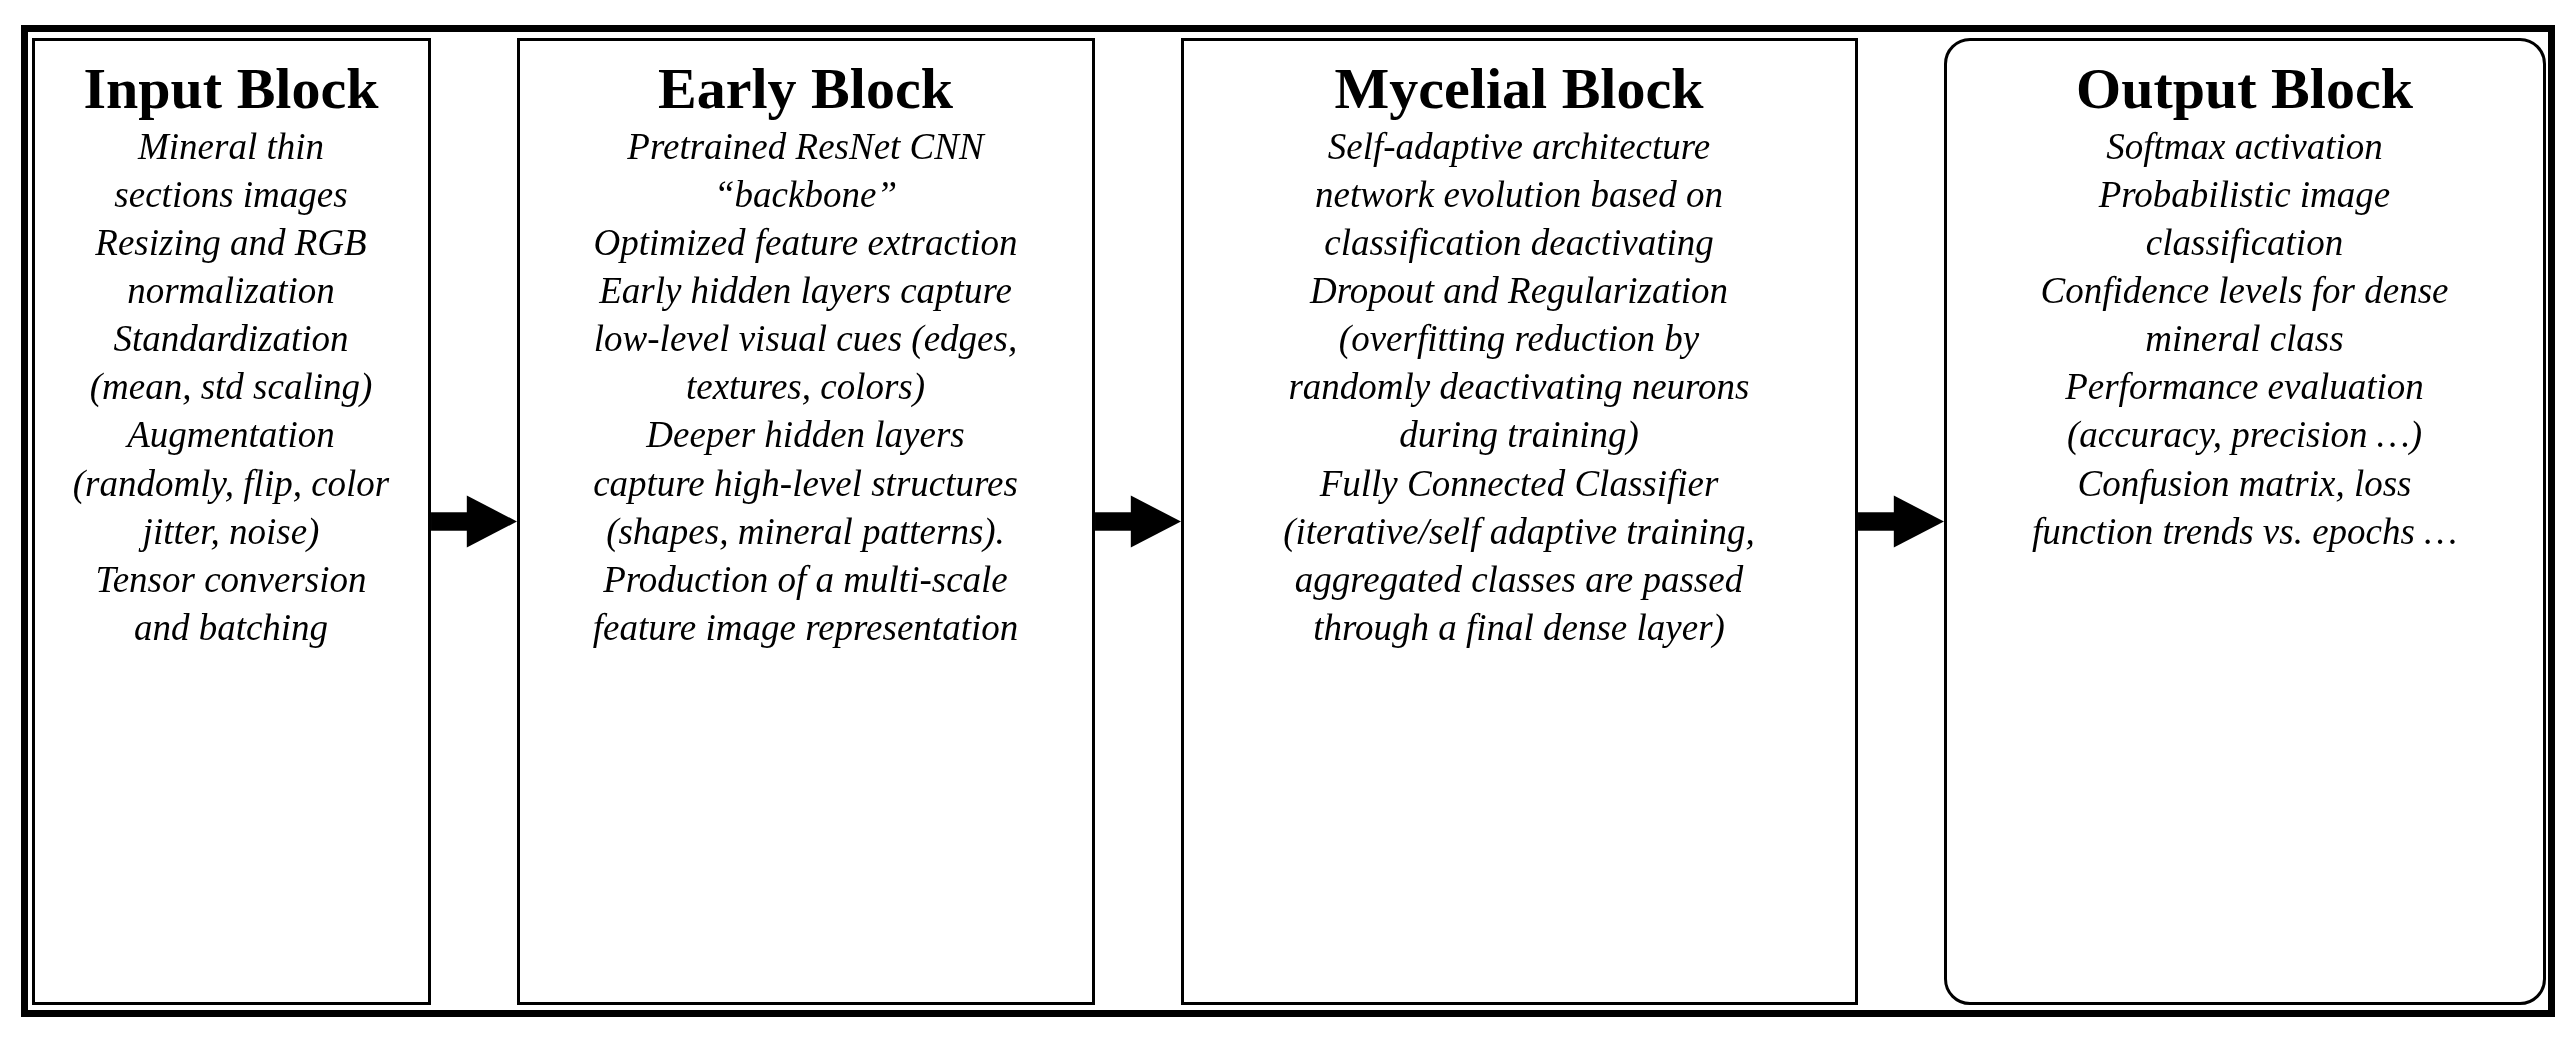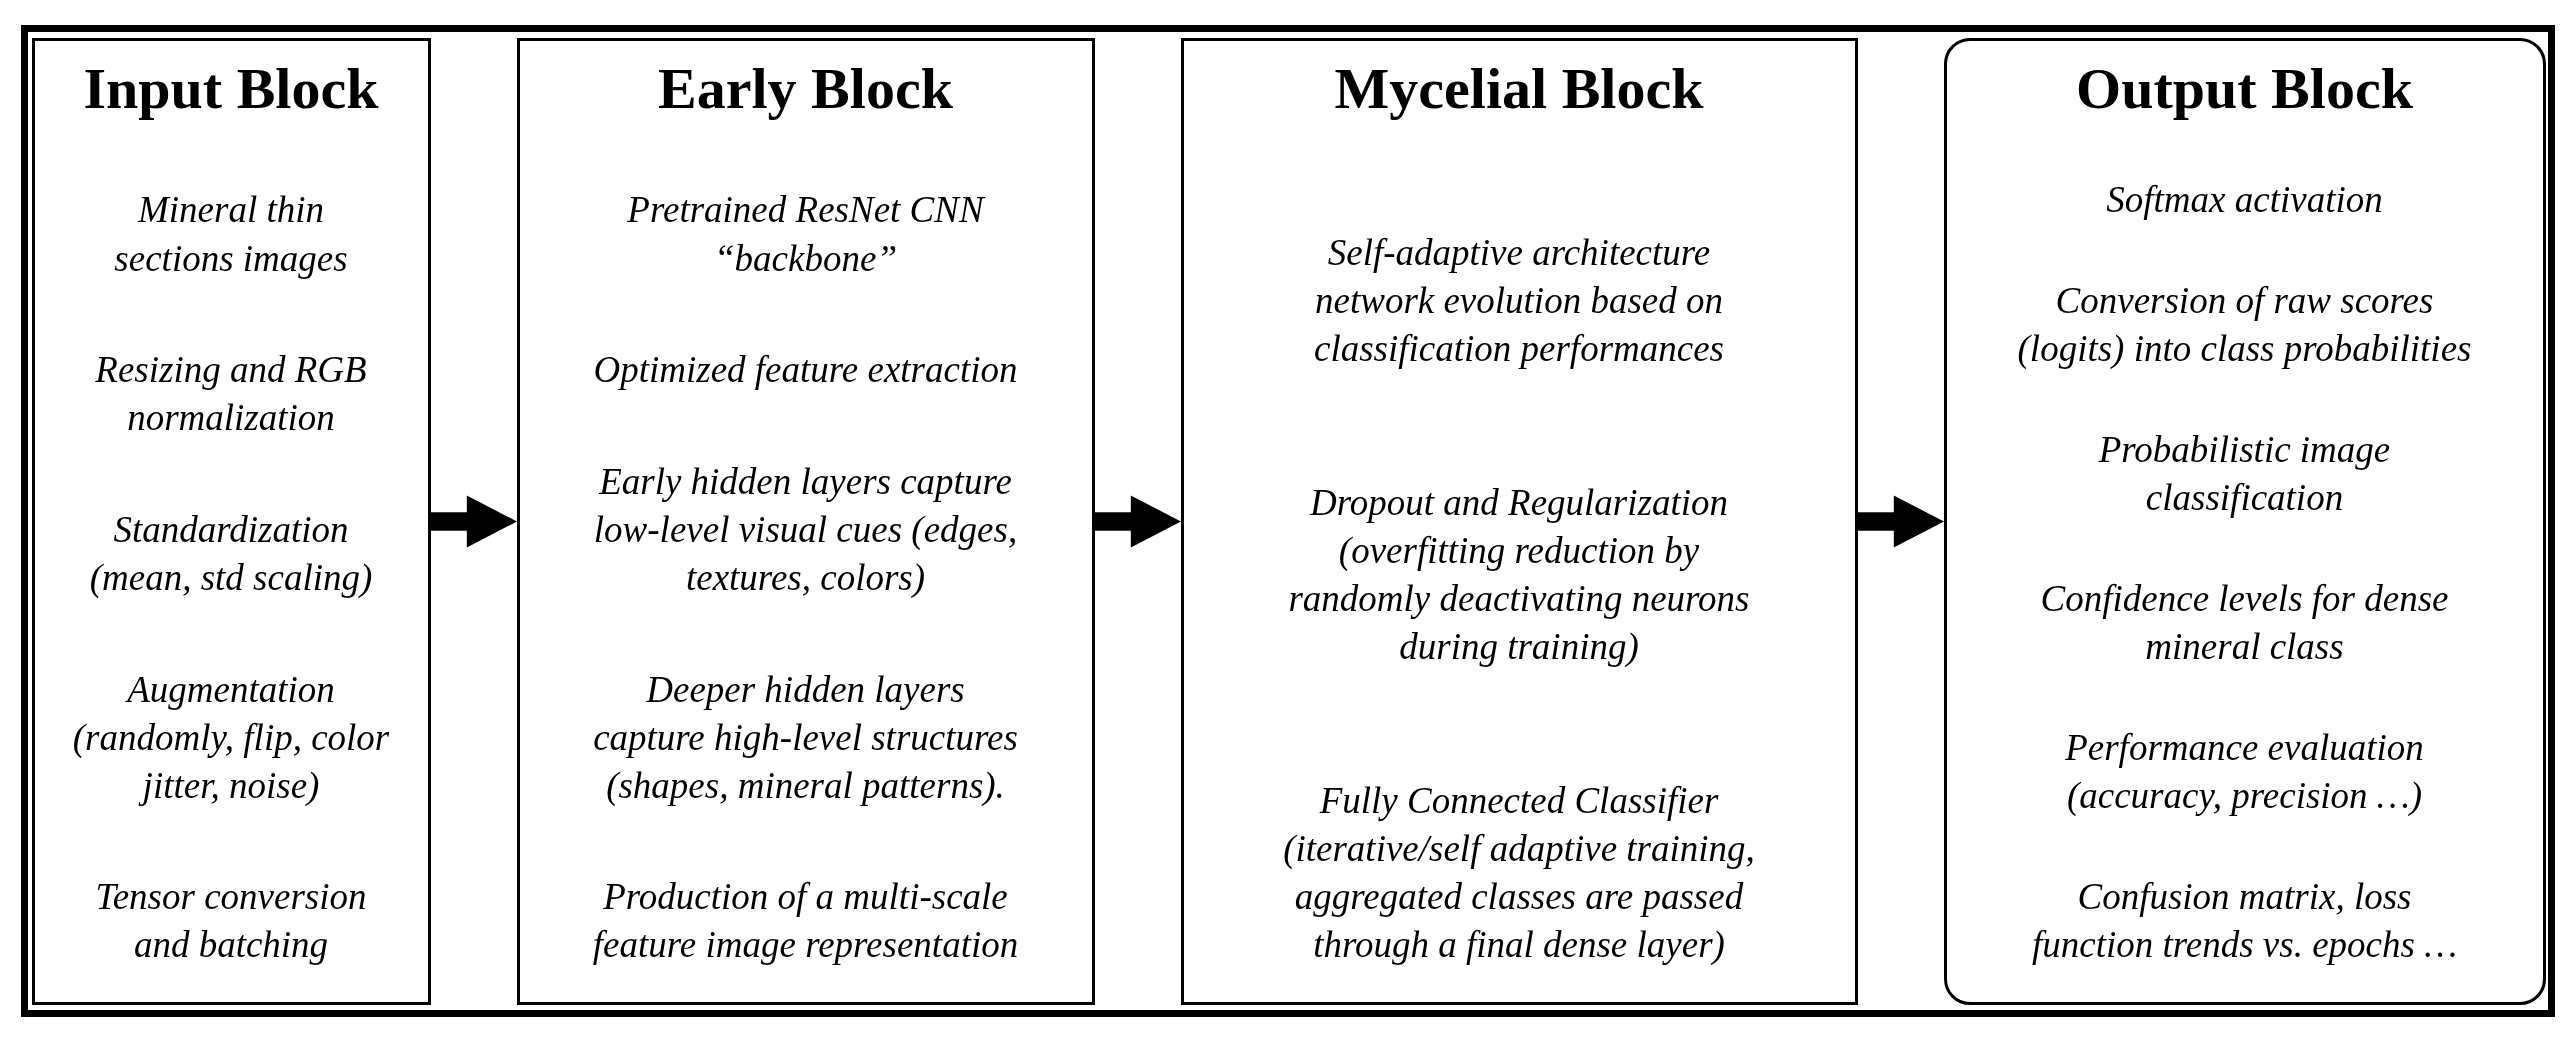--- a/index.html
+++ b/index.html
@@ -26,25 +26,24 @@
     box-sizing: border-box;
     align-items: stretch;
   }
   .block {
     border: 3.5px solid #000000;
     box-sizing: border-box;
     background: #ffffff;
     display: flex;
     flex-direction: column;
     align-items: center;
-    justify-content: space-between;
+    justify-content: flex-start;
     text-align: center;
     padding: 15px 8px 32px 8px;
     flex: 0 0 auto;
-    gap: 31px;
   }
   .b1 { width: 399px; }
   .b2 { width: 578px; }
   .b3 { width: 677px; }
   .b4 { width: 602px; border-radius: 26px; }
   .arrow-cell {
     flex: 0 0 86px;
     width: 86px;
     align-self: center;
     display: flex;
@@ -113,43 +112,41 @@
       <svg width="86" height="75" viewBox="0 0 149 130" xmlns="http://www.w3.org/2000/svg">
         <rect x="0" y="49" width="68" height="32" fill="#000000"></rect>
         <polygon points="62,20 62,110 149,65" fill="#000000"></polygon>
       </svg>
     </div>
 
     <section class="block b3">
       <h2 class="title">Mycelial Block</h2>
       <p class="item">Self-adaptive architecture
 network evolution based on
-classification performances</p>
+classification deactivating</p>
       <p class="item">Dropout and Regularization
 (overfitting reduction by
 randomly deactivating neurons
 during training)</p>
       <p class="item">Fully Connected Classifier
 (iterative/self adaptive training,
 aggregated classes are passed
 through a final dense layer)</p>
     </section>
 
     <div class="arrow-cell">
       <svg width="86" height="75" viewBox="0 0 149 130" xmlns="http://www.w3.org/2000/svg">
         <rect x="0" y="49" width="68" height="32" fill="#000000"></rect>
         <polygon points="62,20 62,110 149,65" fill="#000000"></polygon>
       </svg>
     </div>
 
     <section class="block b4">
       <h2 class="title">Output Block</h2>
       <p class="item">Softmax activation</p>
-      <p class="item">Conversion of raw scores
-(logits) into class probabilities</p>
       <p class="item">Probabilistic image
 classification</p>
       <p class="item">Confidence levels for dense
 mineral class</p>
       <p class="item">Performance evaluation
 (accuracy, precision …)</p>
       <p class="item">Confusion matrix, loss
 function trends vs. epochs …</p>
     </section>
 

